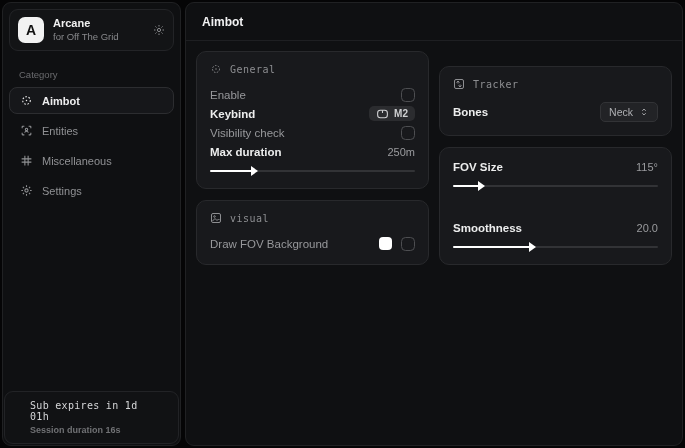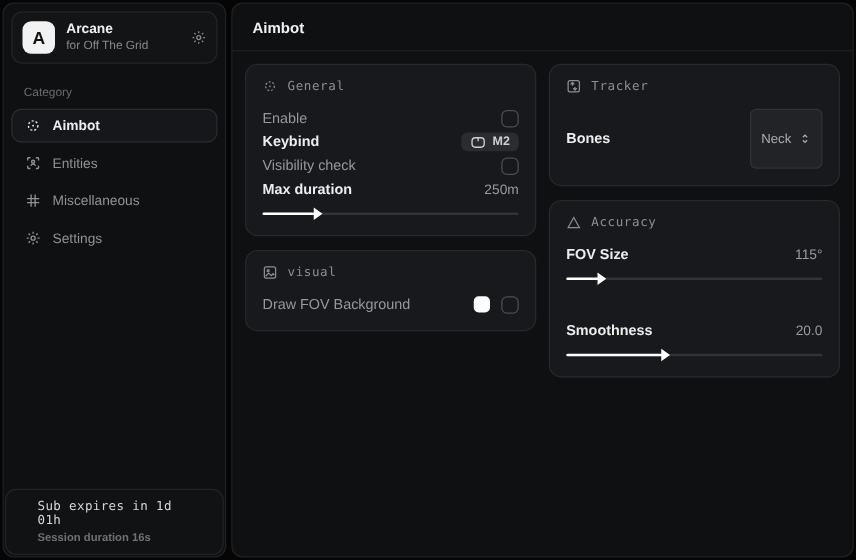--- a/index.html
+++ b/index.html
@@ -45,21 +45,21 @@
     background: #111214;
   }
   .sub-expires { font-family: "DejaVu Sans Mono", monospace; font-size: 10px; color: #d6d7d9; letter-spacing: 0.3px; }
   .sub-session { margin-top: 3px; font-size: 9px; font-weight: bold; color: #707174; }
 
   
   .main { flex: 1; display: flex; flex-direction: column; overflow: hidden; }
   .main-header { padding: 12px 16px 11px; border-bottom: 1px solid #1e1f22; }
   .main-title { font-size: 12px; font-weight: bold; color: #f2f2f3; }
 
-  .content { display: flex; gap: 10px; padding: 10px; align-items: flex-start; }
+  .content { display: flex; gap: 10px; padding: 10px; align-items: flex-end; }
   .col { flex: 1; display: flex; flex-direction: column; gap: 11px; min-width: 0; }
 
   .card {
     background: #18191c; border: 1px solid #28292c; border-radius: 10px;
     padding: 11px 13px 13px;
   }
   .card-header {
     display: flex; align-items: center; gap: 8px; margin-bottom: 12px;
     color: #8d8e91;
   }
@@ -81,21 +81,21 @@
     display: flex; align-items: center; gap: 5px;
     background: #2b2c2f; border-radius: 5px; padding: 2px 7px;
     color: #cfd0d2; font-size: 10px; font-weight: bold; cursor: pointer;
   }
 
   .swatch { width: 13px; height: 13px; border-radius: 4px; background: #fff; cursor: pointer; }
 
   .select-btn {
     display: flex; align-items: center; gap: 6px;
     background: #222326; border: 1px solid #323336; border-radius: 5px;
-    padding: 17px 8px; color: #aeafb2; font-size: 10.5px; cursor: pointer;
+    padding: 3px 8px; color: #aeafb2; font-size: 10.5px; cursor: pointer;
   }
 
   .slider { position: relative; height: 8px; margin-top: 8px; cursor: pointer; }
   .slider-track { position: absolute; top: 3px; left: 0; right: 0; height: 2px; background: #323336; border-radius: 1px; }
   .slider-fill { position: absolute; top: 3px; left: 0; height: 2px; background: #fff; border-radius: 1px; }
   .slider-thumb {
     position: absolute; top: -1px; width: 0; height: 0; margin-left: -2px;
     border-top: 5px solid transparent; border-bottom: 5px solid transparent;
     border-left: 7px solid #ffffff;
   }
@@ -269,28 +269,20 @@
               <span>
                 <svg width="10" height="10" viewBox="0 0 24 24" fill="none" stroke="currentColor" stroke-width="2.4">
                     <path d="M8 9l4-4 4 4M8 15l4 4 4-4"></path>
                   </svg>
               </span>
             </span>
           </div>
         </div>
 
         <div class="card">
-          <div class="card-header">
-            <span>
-              <svg width="12" height="12" viewBox="0 0 24 24" fill="none" stroke="currentColor" stroke-width="2">
-                  <path d="M12 4l9 16H3z"></path>
-                </svg>
-            </span>
-            <span class="card-title">Accuracy</span>
-          </div>
 
           <div class="row">
             <span class="row-label bright">FOV Size</span>
             <span class="row-value">115°</span>
           </div>
           <div class="slider">
             <div class="slider-track"></div>
             <div class="slider-fill" style="width: 13%;"></div>
             <div class="slider-thumb" style="left: 13%;"></div>
           </div>

